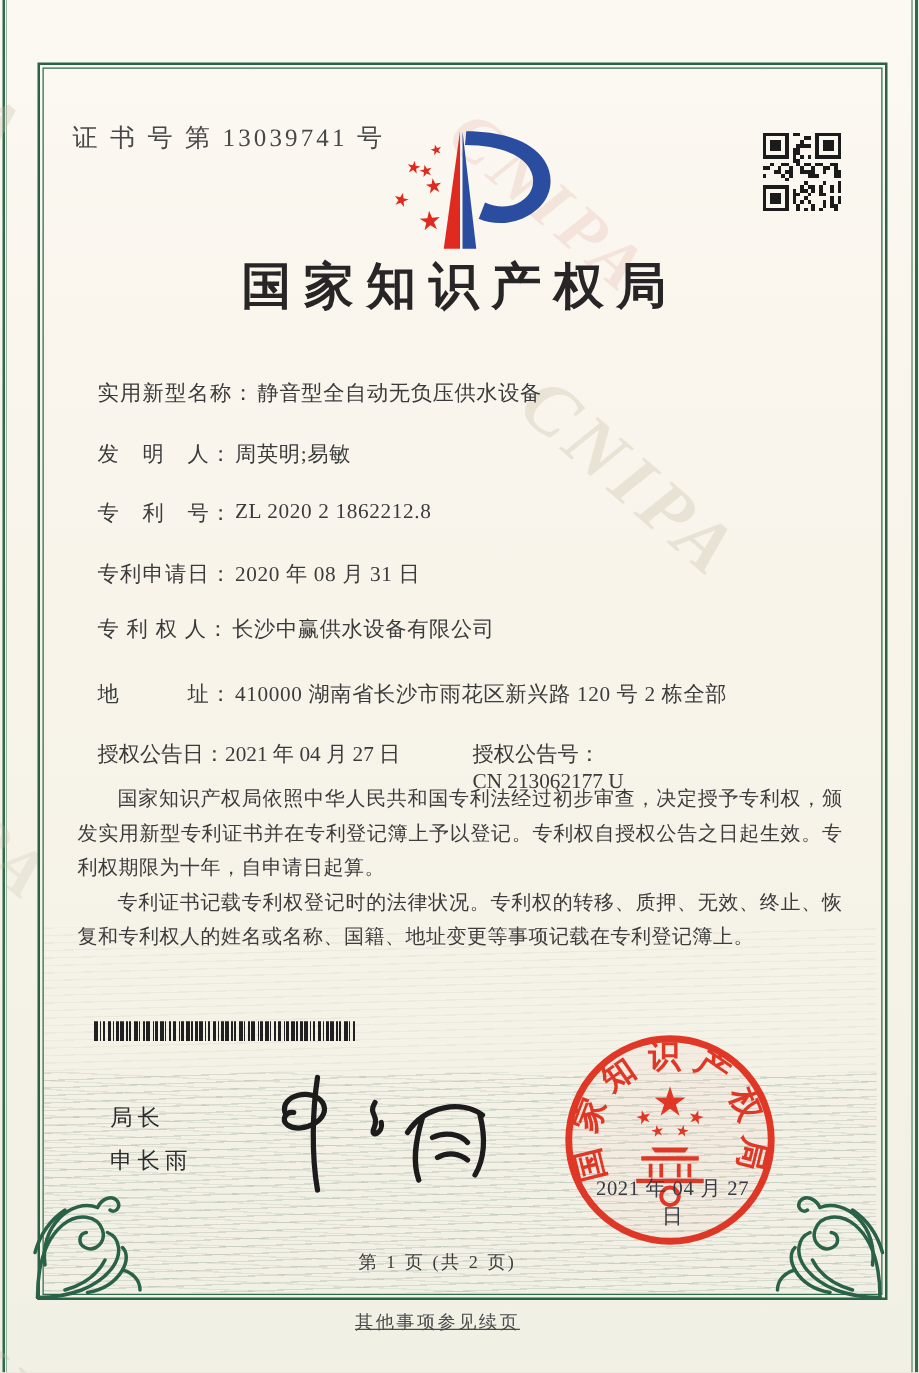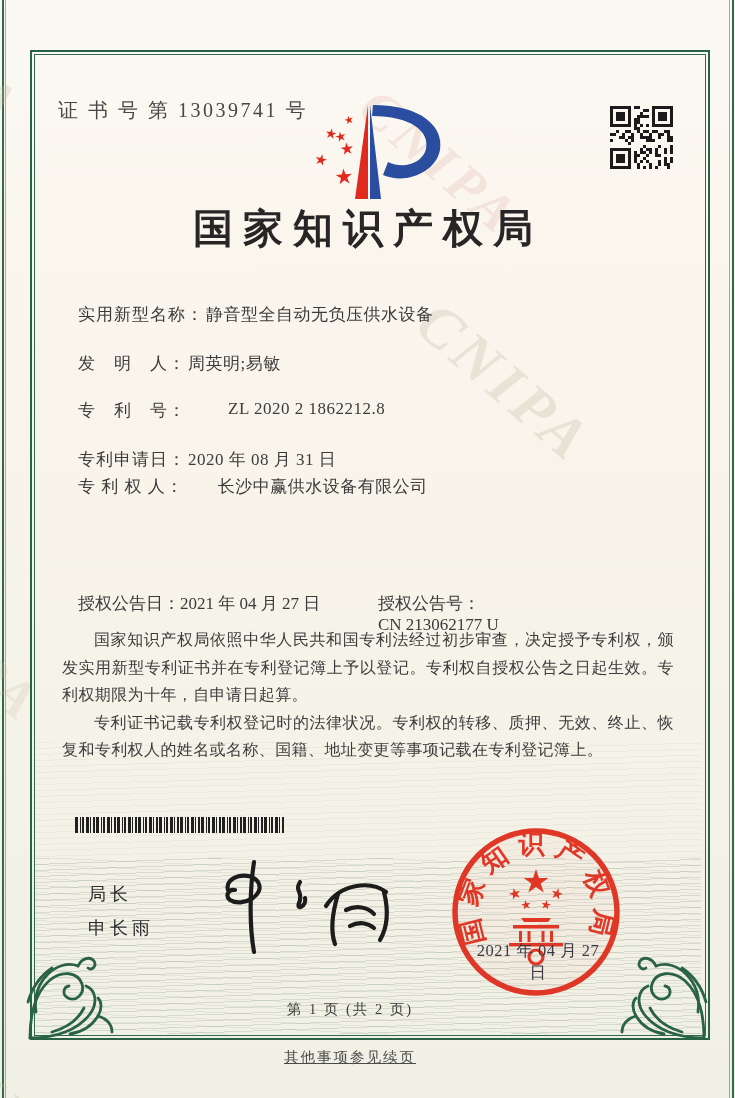--- a/index.html
+++ b/index.html
@@ -36,21 +36,21 @@
   
   .cert-no{position:absolute;left:58px;top:97px;font-size:20px;letter-spacing:2.5px;color:#474747;}
   .logo{position:absolute;left:284px;top:101px;width:170px;height:102px;}
   .qr{position:absolute;left:610px;top:106px;width:63px;height:63px;}
   .title{position:absolute;left:30px;top:201px;width:676px;text-align:center;
          font-size:40px;font-weight:600;letter-spacing:10px;color:#272525;}
   
   .row{position:absolute;left:78px;right:50px;font-size:17px;display:flex;}
   .row .lbl{white-space:pre;letter-spacing:1px;color:#3b3b3b;flex:none;}
   .row .val{letter-spacing:.5px;color:#3b3b3b;padding-left:2px;}
-  .r1{top:303px;} .r2{top:352px;} .r3{top:399px;gap:40px;} .r4{top:448px;} .r5{top:475px;gap:32px;} .r6{top:544px;}
+  .r1{top:303px;} .r2{top:352px;} .r3{top:399px;} .r4{top:448px;} .r5{top:492px;} .r6{top:544px;}
   .row-grant{position:absolute;left:78px;top:592px;right:40px;font-size:17px;display:flex;}
   .row-grant .pair{display:flex;white-space:pre;}
   .row-grant .pair2{position:absolute;left:300px;top:0;flex-direction:column;}
   
   .body-text{position:absolute;left:62px;top:626px;width:612px;font-size:16px;line-height:27.5px;
              color:#3c3c3c;text-align:justify;letter-spacing:.4px;}
   .body-text p{margin:0;text-indent:2em;}
   
   .barcode{position:absolute;left:75px;top:817px;width:212px;height:16px;}
   
@@ -329,20 +329,24 @@
     <span class="val">ZL 2020 2 1862212.8</span>
   </div>
   <div class="row r4">
     <span class="lbl">专利申请日：</span>
     <span class="val">2020 年 08 月 31 日</span>
   </div>
   <div class="row r5">
     <span class="lbl">专 利 权 人：</span>
     <span class="val">长沙中赢供水设备有限公司</span>
   </div>
+  <div class="row r6">
+    <span class="lbl">地　　　址：</span>
+    <span class="val">410000 湖南省长沙市雨花区新兴路 120 号 2 栋全部</span>
+  </div>
 
   <div class="row-grant">
     <span class="pair">
       <span class="lbl">授权公告日：</span>
       <span class="val">2021 年 04 月 27 日</span>
     </span>
     <span class="pair pair2">
       <span class="lbl">授权公告号：</span>
       <span class="val">CN 213062177 U</span>
     </span>

